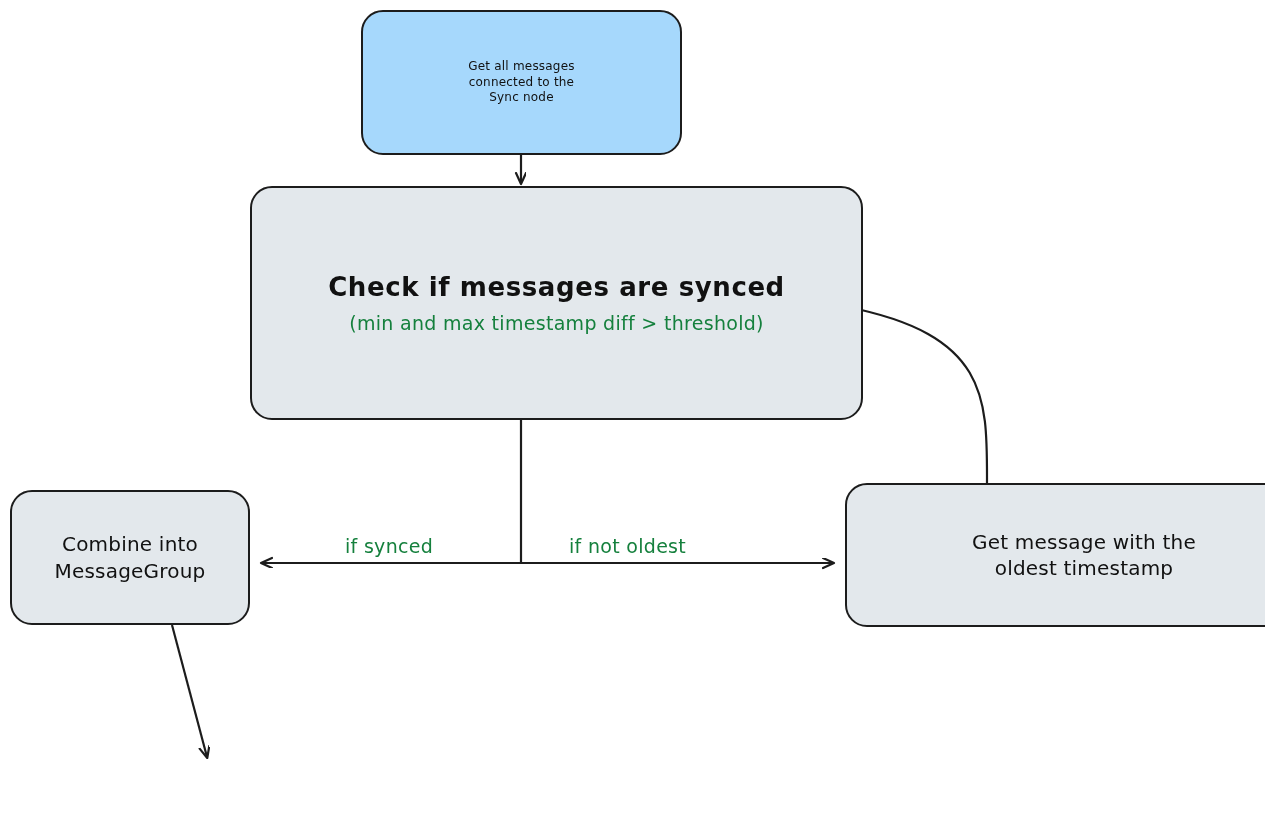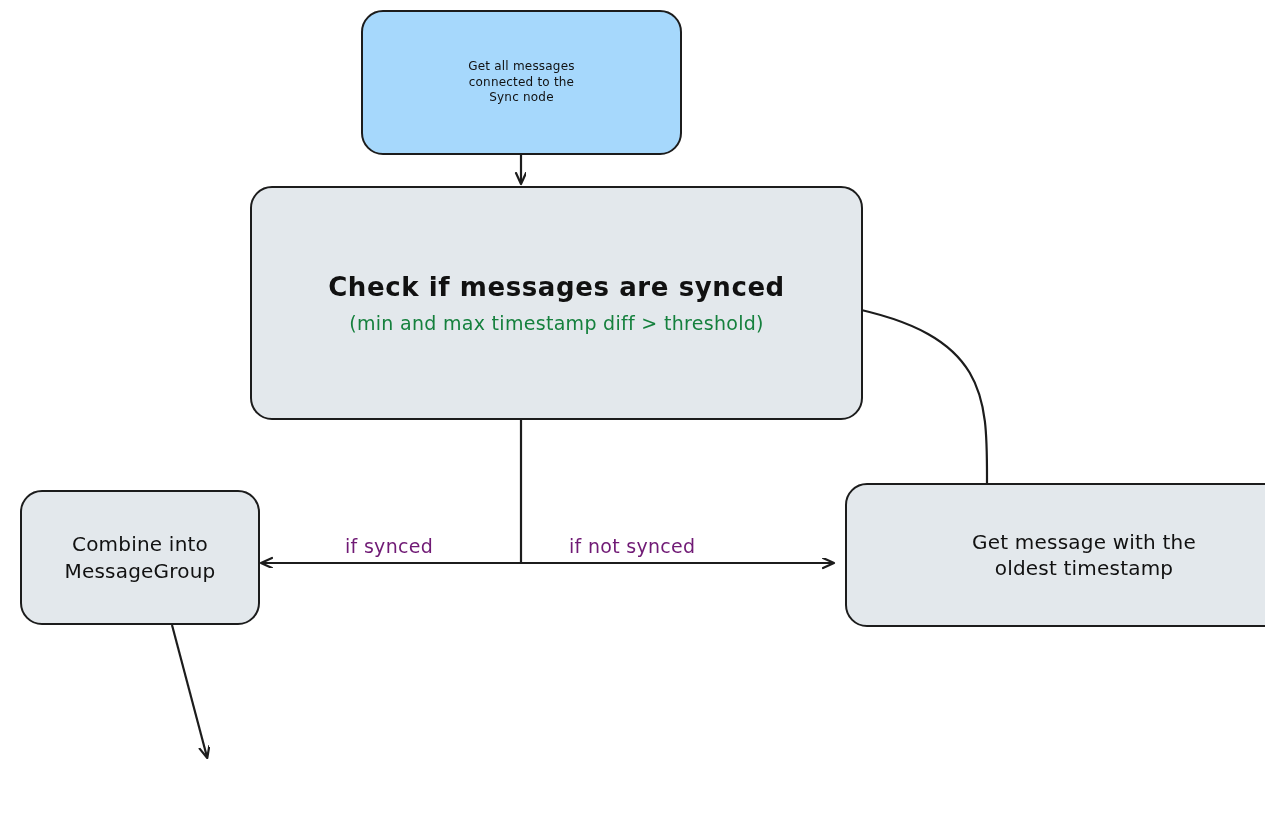--- a/index.html
+++ b/index.html
@@ -53,21 +53,21 @@
   .lbl-check  { font-size: 26px; font-weight: bold; letter-spacing: .6px; }
   .lbl-sub    { font-size: 19px; color: #15803d; margin-top: 6px; letter-spacing: .3px; }
   .lbl-left   { font-size: 20px; }
   .lbl-right  { font-size: 20px; }
   .lbl-out    { font-size: 20px; }
 
   .edge-label {
     position: absolute;
     font-family: "DejaVu Sans", sans-serif;
     font-size: 19px;
-    color: #701a75;
+    color: #15803d;
     background: #ffffff;
     padding: 1px 7px;
     white-space: nowrap;
     z-index: 6;
     letter-spacing: .3px;
   }
 </style>
 </head>
 <body>
 
@@ -109,28 +109,28 @@
     <div class="node-label lbl-blue">Get all messages
 connected to the
 Sync node</div>
   </div>
 
   <div class="node node-rounded node-grey" style="left:214px; top:186px; width:613px; height:234px;margin-left:36px;">
     <div class="node-label lbl-check">Check if messages are synced</div>
     <div class="node-label lbl-sub">(min and max timestamp diff &gt; threshold)</div>
   </div>
 
-  <div class="node node-rounded node-grey" style="left:20px; top:490px; width:240px; height:135px;">
+  <div class="node node-rounded node-grey" style="left:10px; top:490px; width:240px; height:135px;">
     <div class="node-label lbl-left">Combine into
 MessageGroup</div>
   </div>
 
   <div class="node node-rounded node-grey" style="left:845px; top:483px; width:478px; height:144px;">
     <div class="node-label lbl-right">Get message with the
 oldest timestamp</div>
   </div>
 
 
   <div class="edge-label" style="left:338px; top:534px;">if synced</div>
 
-  <div class="edge-label" style="left:562px; top:534px;">if not synced</div>
+  <div class="edge-label" style="left:562px; top:534px;">if not oldest</div>
 
 </div>
 
 </body></html>

